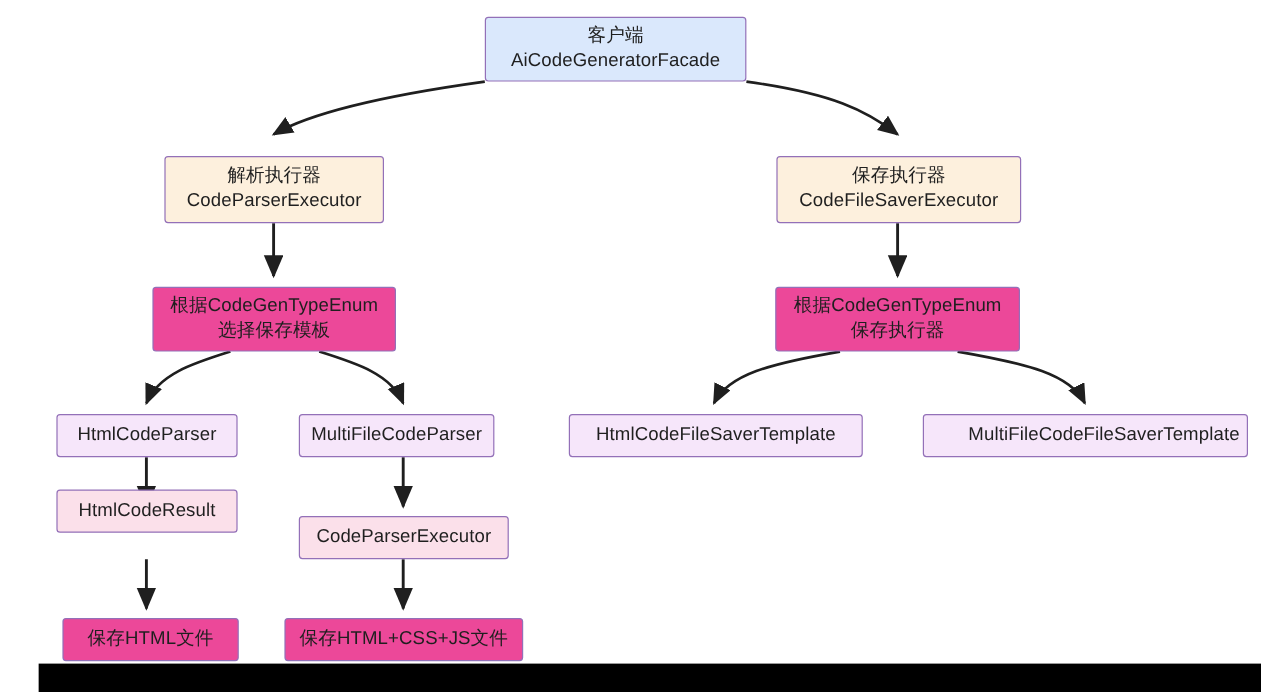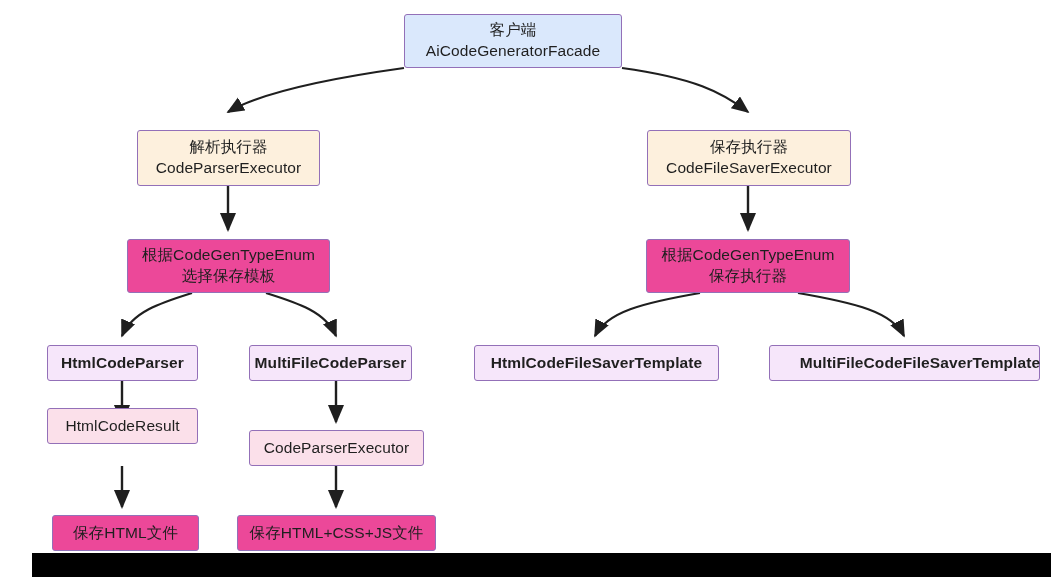--- a/index.html
+++ b/index.html
@@ -40,21 +40,21 @@
     font-size: 15.5px;
     line-height: 1.35;
     letter-spacing: 0.1px;
     white-space: nowrap;
   }
   .node .line { display: block; }
 
   .fill-blue   { background: #dae8fc; }
   .fill-beige  { background: #fdf0dd; }
   .fill-green  { background: #ec4899; text-align: center; }
-  .fill-lav    { background: #f6e6fa; font-weight: bold; }
+  .fill-lav    { background: #f6e6fa; }
   .fill-pink   { background: #fbe0ea; }
 
   .band-right {
     position: absolute;
     background: #000000;
   }
   .band-bottom {
     position: absolute;
     background: #000000;
   }

